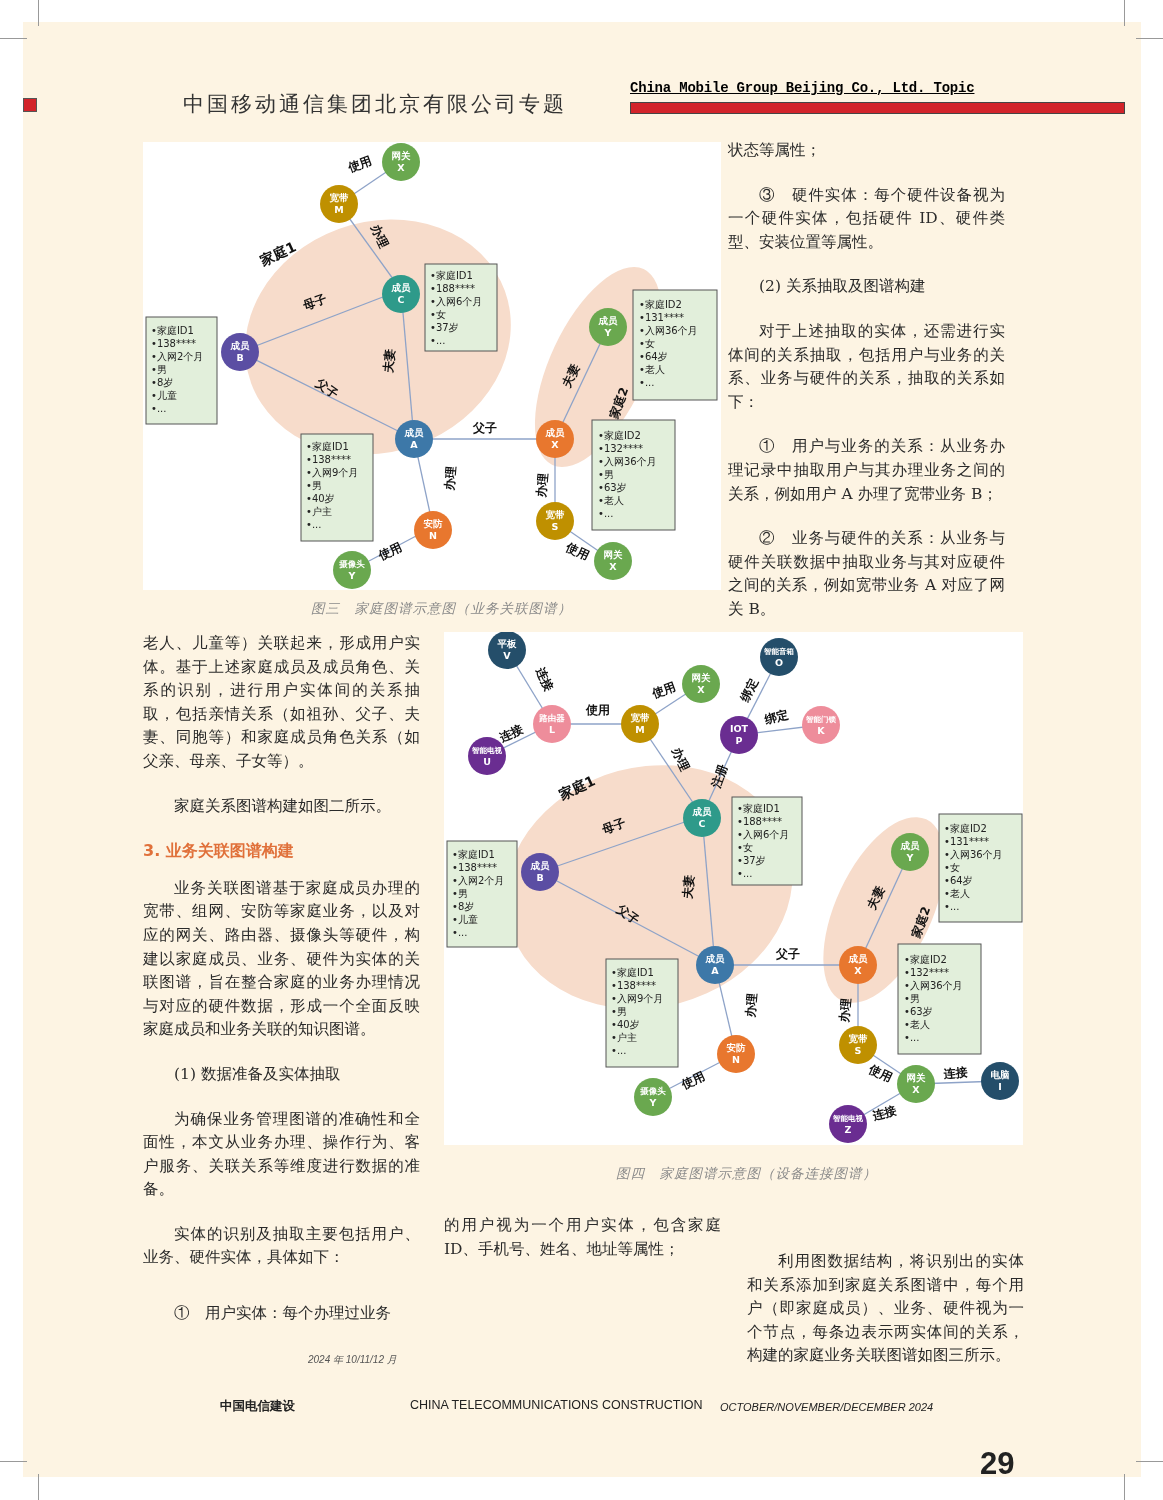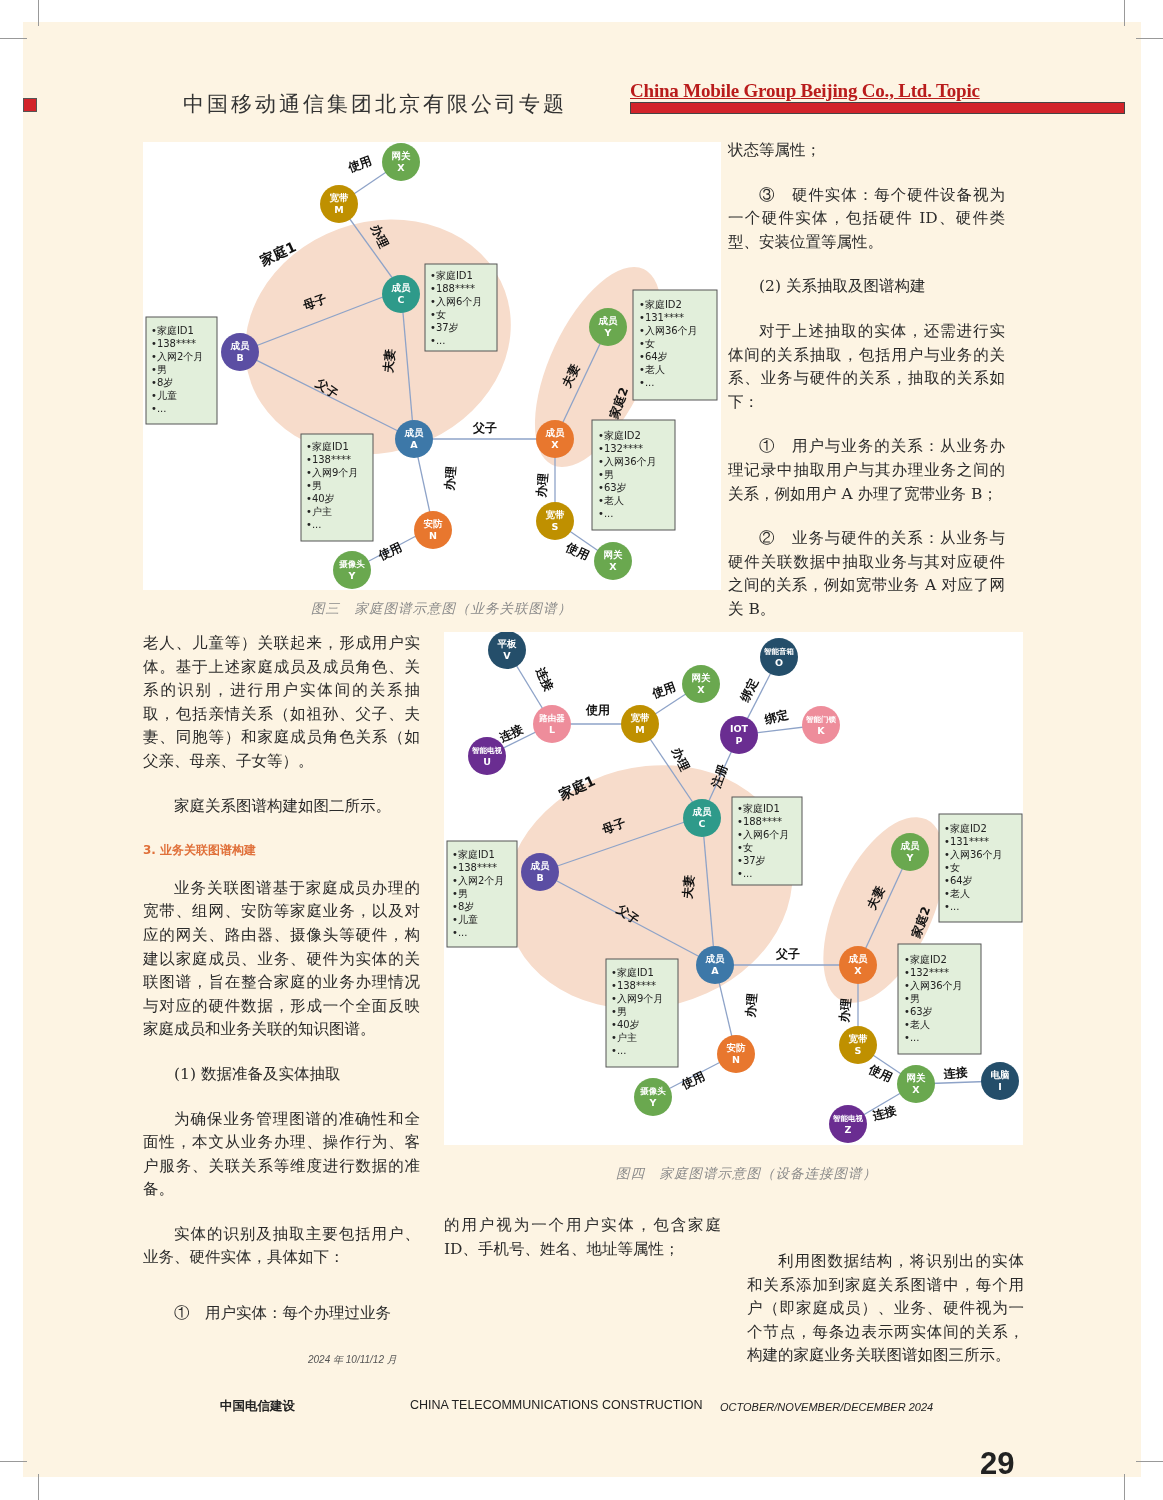--- a/index.html
+++ b/index.html
@@ -2,26 +2,26 @@
 <html><head>
 <meta charset="utf-8">
 <style>
   html, body { margin:0; padding:0; background:#ffffff; }
   body { width:1163px; height:1500px; position:relative; overflow:hidden;
          font-family:"DejaVu Serif", serif; color:#2a2a2a; }
   .page { position:absolute; left:23px; top:22px; width:1118px; height:1455px; background:#fdf4e3; }
   .crop { position:absolute; background:#999; }
   .red-square { position:absolute; left:23px; top:98px; width:14px; height:14px; background:#d2232a; border:1px solid #555; box-sizing:border-box; }
   .hdr-cn { position:absolute; left:143px; top:90px; font-family:"DejaVu Sans", sans-serif; font-size:21px; letter-spacing:3px; color:#333;margin-left:40px; }
-  .hdr-en { position:absolute; left:630px; top:80px; font-family:Liberation Serif, serif; font-weight:bold; font-size:19px; color:#b91c1c; text-decoration:underline; letter-spacing:-0.2px; }
+  .hdr-en { position:absolute; left:630px; top:80px; font-family:Liberation Mono, monospace; font-weight:bold; font-size:14px; color:#000000; text-decoration:underline; letter-spacing:-0.2px; }
   .hdr-bar { position:absolute; left:630px; top:102px; width:495px; height:12px; background:#d2232a; border:1px solid #444; box-sizing:border-box; }
   .col { position:absolute; font-size:15.5px; line-height:23.6px; text-align:justify; }
   .col p { margin:0 0 21px 0; }
   .col p.ind { text-indent:2em; }
-  .sec-title { font-family:"DejaVu Sans", sans-serif; font-weight:bold; color:#e0703a; font-size:12px; margin:0 0 14px 0; }
+  .sec-title { font-family:"DejaVu Sans", sans-serif; font-weight:bold; color:#e0703a; font-size:16px; margin:0 0 14px 0; }
   .caption { position:absolute; font-style:italic; color:#8a8a8a; font-size:13.5px; letter-spacing:1px; }
   .figure { position:absolute; background:#ffffff; }
   .figure svg { width:100%; height:100%; display:block; }
   .footer { position:absolute; top:1398px; font-family:"Liberation Sans", sans-serif; color:#222; }
   .f-cn { left:220px; font-weight:bold; font-size:12.5px; }
   .f-date { left:308px; font-style:italic; font-size:10px; color:#555; top:1353px; }
   .f-en { left:410px; font-size:12.5px; }
   .f-month { left:720px; font-style:italic; font-size:11px; top:1401px; }
   .f-page { left:980px; top:1446px; font-weight:bold; font-size:31px; }
 </style>

